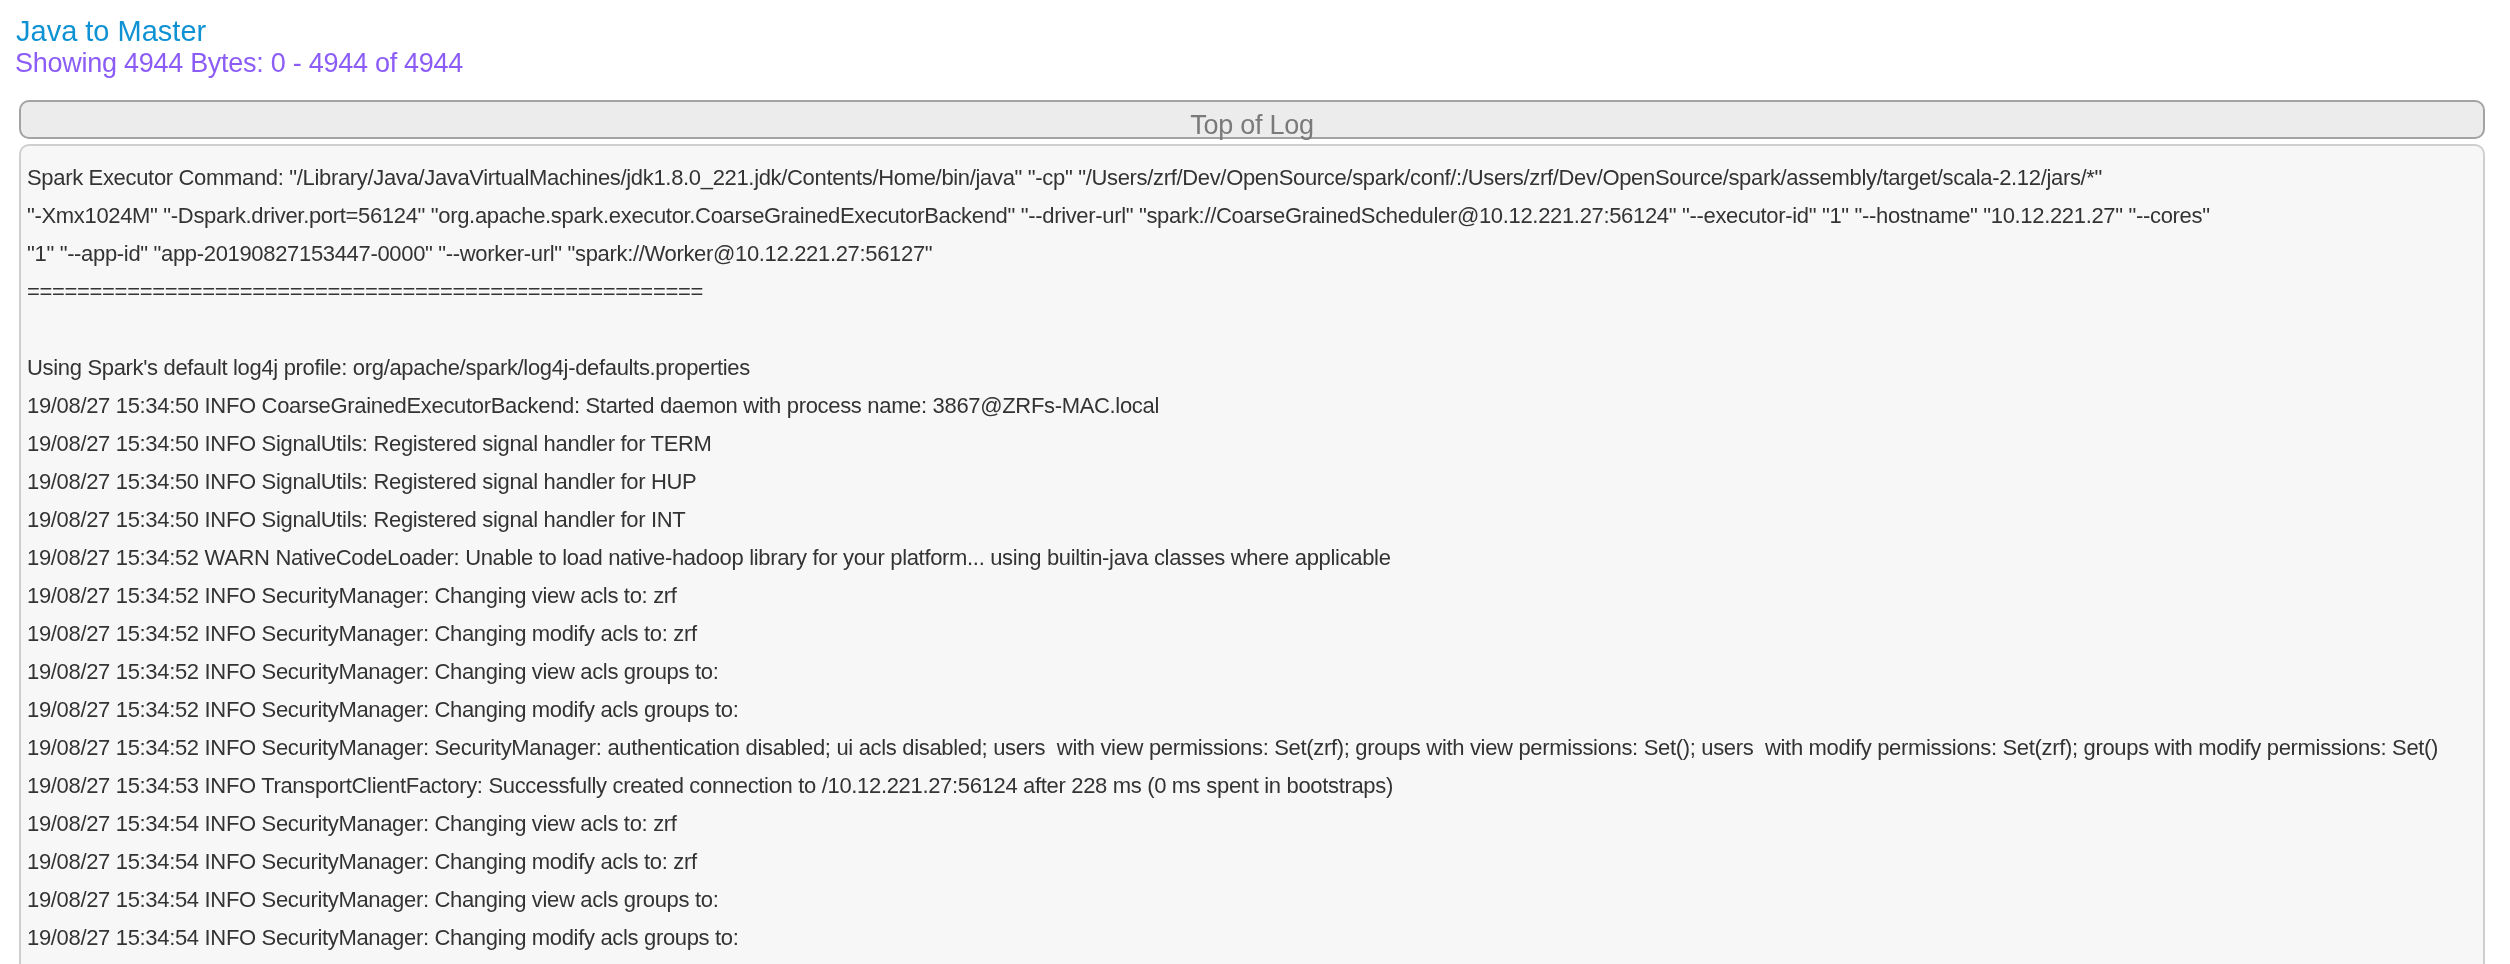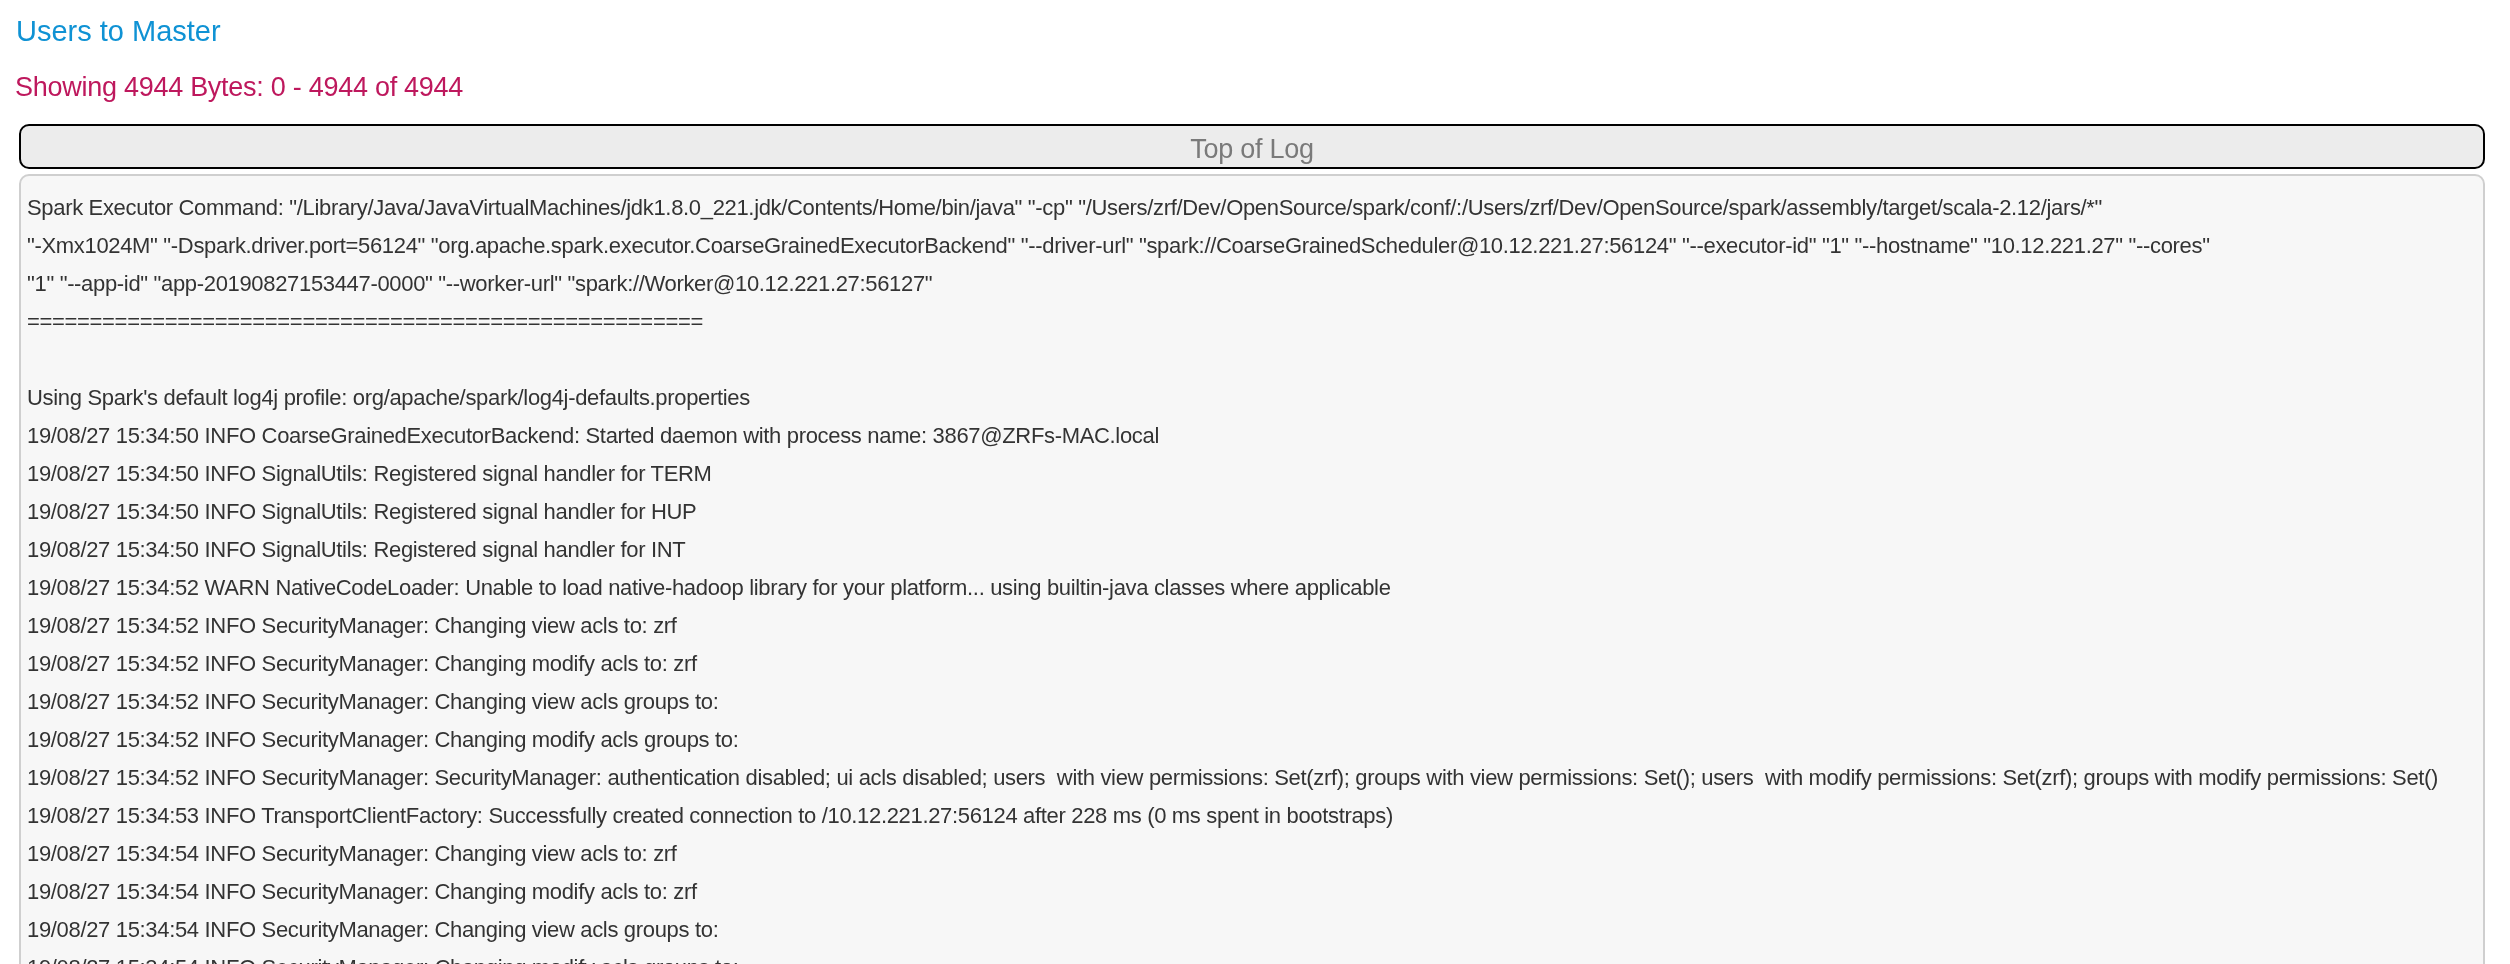--- a/index.html
+++ b/index.html
@@ -19,36 +19,35 @@
     color: #0f92d4;
     font-size: 29px;
     line-height: 34px;
     text-decoration: none;
     margin-left: 1px;
     cursor: pointer;
   }
   .byte-info {
     font-size: 27px;
     line-height: 31px;
-    color: #be185d;
-    margin-top: 24px;
+    color: #8b5cf6;
     letter-spacing: -0.01em;
   }
   .log-box {
     margin-top: 21px;
     margin-left: 4px;
     width: 2466px;
     box-sizing: border-box;
   }
   .log-header {
     box-sizing: border-box;
     background: #ececec;
-    border: 2px solid #000000;
+    border: 2px solid #a3a3a3;
     border-radius: 10px;
-    height: 45px;
+    height: 39px;
     line-height: 47px;
     text-align: center;
     color: #7a7a7a;
     font-size: 27px;
     letter-spacing: -0.01em;
   }
   .log-panel {
     box-sizing: border-box;
     margin-top: 5px;
     background: #f7f7f7;
@@ -67,21 +66,21 @@
     line-height: 38px;
     color: #333333;
     letter-spacing: -0.015em;
   }
 </style>
 </head>
 <body>
 
 <div class="wrap">
 
-  <a class="back-link">Users to Master</a>
+  <a class="back-link">Java to Master</a>
 
   <div class="byte-info">Showing 4944 Bytes: 0 - 4944 of 4944</div>
 
   <div class="log-box">
 
     <div class="log-header">Top of Log</div>
 
     <div class="log-panel">
       <div class="log-text">Spark Executor Command: "/Library/Java/JavaVirtualMachines/jdk1.8.0_221.jdk/Contents/Home/bin/java" "-cp" "/Users/zrf/Dev/OpenSource/spark/conf/:/Users/zrf/Dev/OpenSource/spark/assembly/target/scala-2.12/jars/*"
 "-Xmx1024M" "-Dspark.driver.port=56124" "org.apache.spark.executor.CoarseGrainedExecutorBackend" "--driver-url" "spark://CoarseGrainedScheduler@10.12.221.27:56124" "--executor-id" "1" "--hostname" "10.12.221.27" "--cores"

